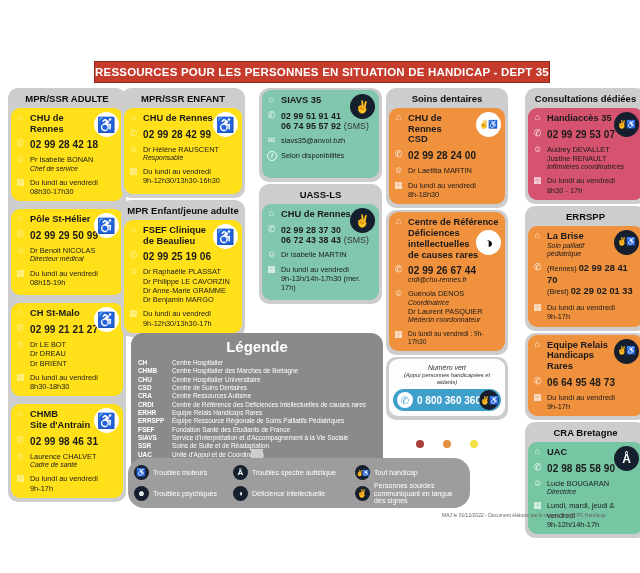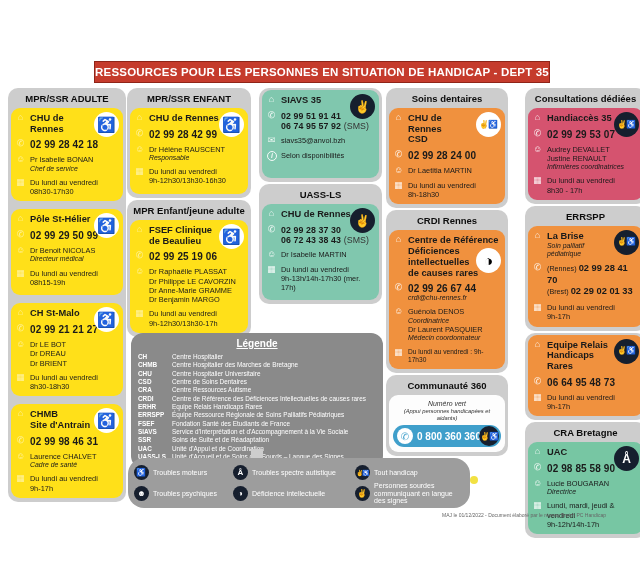--- a/index.html
+++ b/index.html
@@ -3,21 +3,21 @@
 <meta charset="utf-8">
 <style>
   html,body{margin:0;padding:0}
   body{width:640px;height:573px;position:relative;background:#fff;overflow:hidden;
        font-family:"Liberation Sans",sans-serif;color:#1a1a1a}
   .title{position:absolute;left:94px;top:61px;width:454px;height:20px;background:#C53B2C;
          border:1px solid #8f2418;color:#fff;font-weight:bold;font-size:11.5px;
          display:flex;align-items:center;justify-content:center;letter-spacing:.2px;white-space:nowrap}
   .col{position:absolute;top:88px}
   #c1{left:8px;width:118px}
-  #c2{left:127px;width:124px}
+  #c2{left:121px;width:124px}
   #c3{left:259px;width:123px}
   #c4{left:386px;width:122px}
   #c5{left:525px;width:121px}
   .sec{background:#CDCDCD;border-radius:10px;padding:2px 3px 4px;margin-bottom:2px;box-sizing:border-box}
   .hd{font-weight:bold;font-size:9.5px;text-align:center;color:#0d0d0d;padding:3px 0 4px;white-space:nowrap}
   .card{position:relative;border-radius:9px;padding:5px 4px;box-sizing:border-box;margin-bottom:8px}
   .card:last-child{margin-bottom:0}
   .cy{background:#FFE019}.ct{background:#80C7AE}.co{background:#F0913E}
   .cp{background:#D5536F}.cg{background:#77C6A3}.cw{background:#fdfdfd}
   .row{display:flex;gap:4px;margin-bottom:5px;align-items:flex-start}
@@ -46,21 +46,21 @@
   .pic{flex:none;width:16px;height:16px;border-radius:50%;background:#fff;color:#3F9FCB;
        font-size:10px;display:flex;align-items:center;justify-content:center}
   .pph{color:#fff;font-weight:bold;font-size:10px;white-space:nowrap}
   .badge360{position:absolute;right:2px;top:1px;width:20px;height:20px;border-radius:50%;
             background:#161F2E;color:#fff;display:flex;align-items:center;justify-content:center}
   .dots{display:flex;justify-content:center;gap:19px;margin-top:20px}
   .dot{width:8px;height:8px;border-radius:50%}
   .d1{background:#A8403C}.d2{background:#E1913F}.d3{background:#F2E143}
   .legend{position:absolute;left:131px;top:333px;width:252px;background:#8A8A8A;border-radius:12px;
           padding:5px 7px 7px;box-sizing:border-box;color:#fff}
-  .lt{text-align:center;font-weight:bold;font-size:10px;text-decoration:underline;margin-bottom:4px}
+  .lt{text-align:center;font-weight:bold;font-size:15px;margin-bottom:4px}
   .lrow{display:flex;font-size:6.4px;line-height:1.3}
   .lab{flex:none;width:34px;font-weight:bold}
   .conn{position:absolute;left:251px;top:449px;width:12px;height:11px;background:#CDCDCD}
   .ibar{position:absolute;left:128px;top:458px;width:342px;height:50px;background:#9D9D9D;border-radius:16px;
         padding:4px 6px;box-sizing:border-box;display:grid;grid-template-columns:30% 37% 33%;
         grid-auto-rows:21px;color:#fff;font-size:7px;align-items:center}
   .icell{display:flex;align-items:center;gap:4px;line-height:1.1}
   .mini{flex:none;width:15px;height:15px;border-radius:50%;background:#161F2E;color:#fff;
         display:flex;align-items:center;justify-content:center;font-size:8px;line-height:1}
   .footer{position:absolute;top:512px;left:415px;width:218px;font-size:5px;color:#666;text-align:center}
@@ -329,21 +329,20 @@
           <span class="ric">▦</span>
           <div>
             <div class="tx">Du lundi au vendredi</div>
             <div class="tx">8h-18h30</div>
           </div>
         </div>
     </div>
   </div>
 
   <div class="sec">
-    <div class="hd">CRDI Rennes</div>
     <div class="card co" style="min-height:106px">
       <span class="badge bw" style="top:18px">◑</span>
       <div class="row">
           <span class="ric">⌂</span>
           <div style="padding-right:2px">
         <div class="nm">Centre de Référence</div>
         <div class="nm">Déficiences intellectuelles</div>
         <div class="nm">de causes rares</div>
       </div>
         </div>
@@ -364,21 +363,20 @@
       </div>
         </div>
       <div class="row">
           <span class="ric">▦</span>
           <span class="tx" style="font-size:6.6px">Du lundi au vendredi : 9h-17h30</span>
         </div>
     </div>
   </div>
 
   <div class="sec">
-    <div class="hd">Communauté 360</div>
     <div class="card cw">
       <div class="it ctr">Numéro vert</div>
       <div class="it ctr" style="font-size:5.8px">(Appui personnes handicapées et aidants)</div>
       <div class="pill">
         <span class="pic">✆</span>
         <span class="pph">0 800 360 360</span>
         <span class="badge360 sm">✌♿</span>
       </div>
     </div>
   </div>

